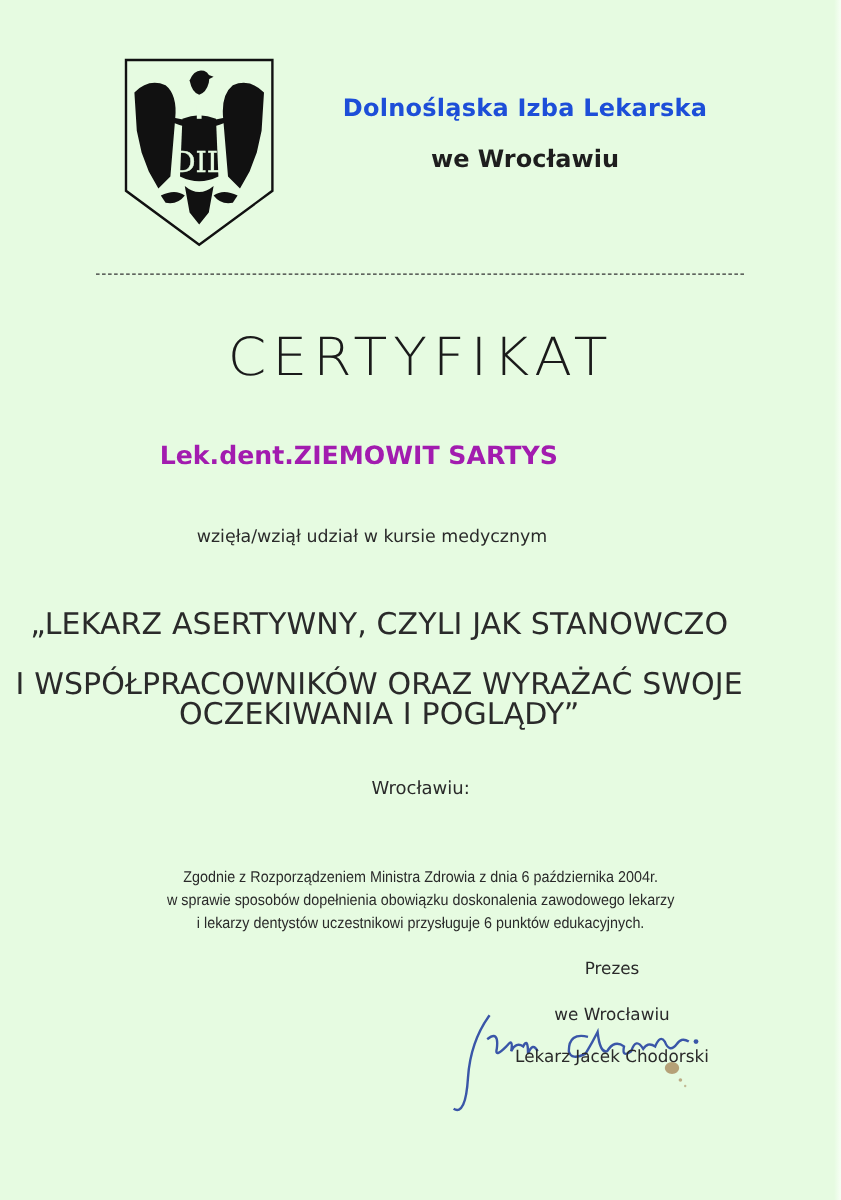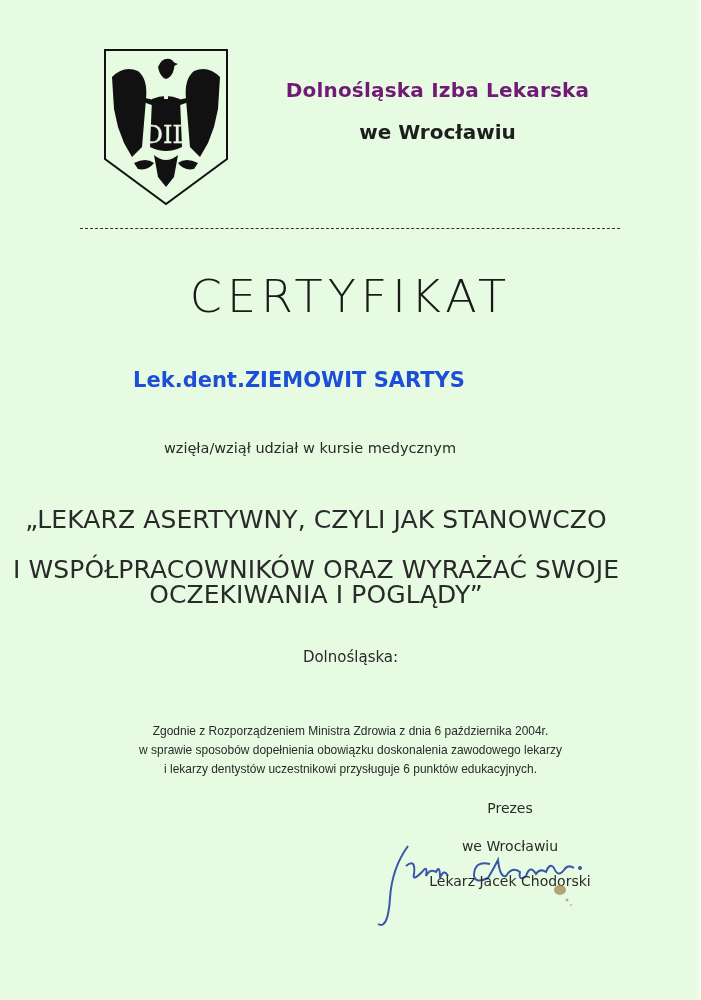--- a/index.html
+++ b/index.html
@@ -18,21 +18,21 @@
       content: ""; position: absolute; right: 0; top: 0; width: 6px; height: 1000px;
       background: linear-gradient(to right, #e6fbe1, #f7fff5);
     }
     .crest {
       position: absolute; left: 102px; top: 47px; width: 128px; height: 160px;
     }
     .org-name {
       position: absolute; left: 240px; top: 78px; width: 395px;
       text-align: center;
       font-family: "DejaVu Sans", sans-serif; font-weight: bold;
-      font-size: 20px; color: #701a75; letter-spacing: 0.2px;
+      font-size: 20px; color: #1d4ed8; letter-spacing: 0.2px;
     }
     .org-city {
       position: absolute; left: 240px; top: 120px; width: 395px;
       text-align: center;
       font-family: "DejaVu Sans", sans-serif; font-weight: bold;
       font-size: 20px; color: #1e1e1e;
     }
     .divider {
       position: absolute; left: 80px; top: 228px; width: 540px; height: 0;
       border-top: 1.5px dashed #333;
@@ -41,21 +41,21 @@
       position: absolute; left: 0; top: 270px; width: 701px;
       text-align: center;
       font-family: "DejaVu Sans", sans-serif; font-weight: 200;
       font-size: 46px; letter-spacing: 5px; color: #1a1a1a;
       transform: scaleY(0.95);
     }
     .recipient {
       position: absolute; left: 0; top: 368px; width: 598px;
       text-align: center;
       font-family: "DejaVu Sans", sans-serif; font-weight: bold;
-      font-size: 21px; color: #1d4ed8;
+      font-size: 21px; color: #a21caf;
     }
     .body-line {
       position: absolute; left: 0; width: 620px; text-align: center;
       font-family: "DejaVu Sans", sans-serif; font-size: 14.5px; color: #2a2a2a;
     }
     .course {
       position: absolute; left: 0; width: 632px; text-align: center;
       font-family: "DejaVu Sans", sans-serif; font-size: 25px; color: #2a2a2a;
       letter-spacing: 0.1px;
     }
@@ -119,21 +119,21 @@
   <div class="title">CERTYFIKAT</div>
 
   <div class="recipient">Lek.dent.ZIEMOWIT SARTYS</div>
 
   <div class="body-line" style="top:440px">wzięła/wziął udział w kursie medycznym</div>
 
   <div class="course" style="top:505px">„LEKARZ ASERTYWNY, CZYLI JAK STANOWCZO</div>
   <div class="course" style="top:580px">OCZEKIWANIA I POGLĄDY”</div>
   <div class="course" style="top:555px">I WSPÓŁPRACOWNIKÓW ORAZ WYRAŻAĆ SWOJE</div>
 
-  <div class="lecturer-label">Dolnośląska:</div>
+  <div class="lecturer-label">Wrocławiu:</div>
 
   <div class="legal" style="top:723px">Zgodnie z Rozporządzeniem Ministra Zdrowia z dnia 6 października 2004r.</div>
   <div class="legal" style="top:742px">w sprawie sposobów dopełnienia obowiązku doskonalenia zawodowego lekarzy</div>
   <div class="legal" style="top:761px">i lekarzy dentystów uczestnikowi przysługuje 6 punktów edukacyjnych.</div>
 
   <div class="sig-line" style="top:800px">Prezes</div>
   <div class="sig-line" style="top:838px">we Wrocławiu</div>
 
   <svg class="signature" viewBox="0 0 240 100">
     <path d="M38 8 Q22 30 20 60 Q18 92 8 86" fill="none" stroke="#3a56a8" stroke-width="2"></path>

